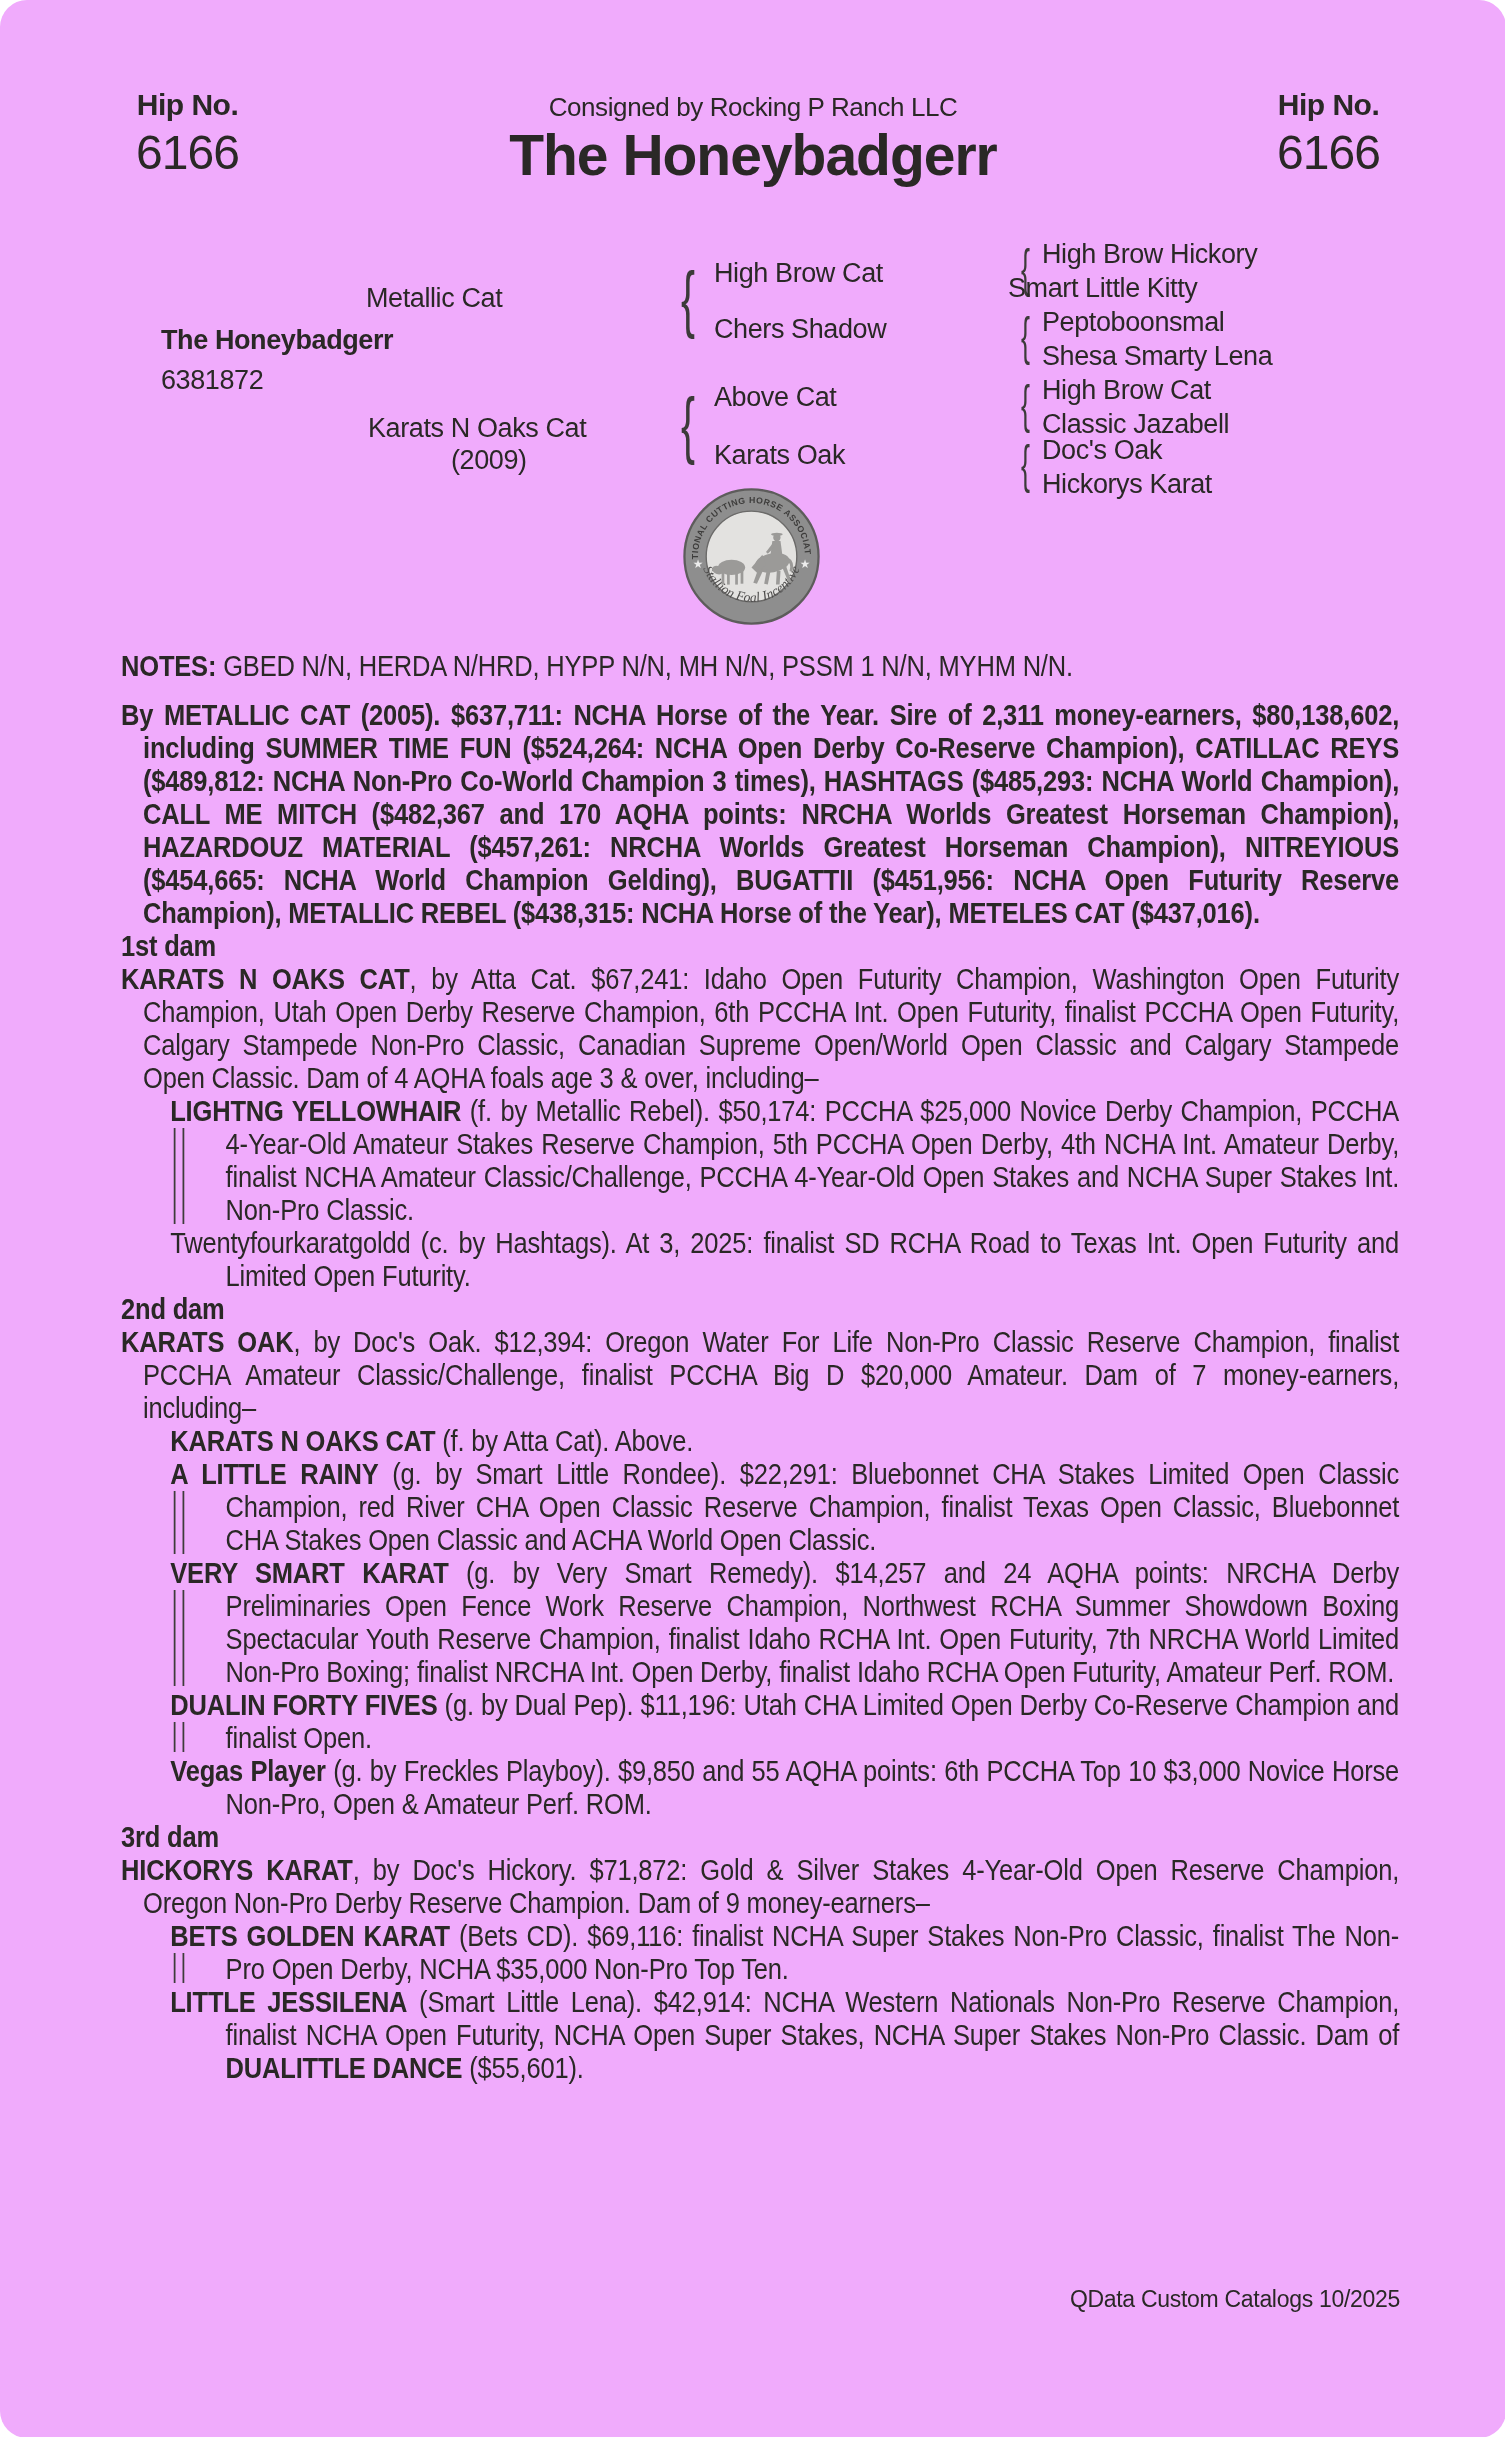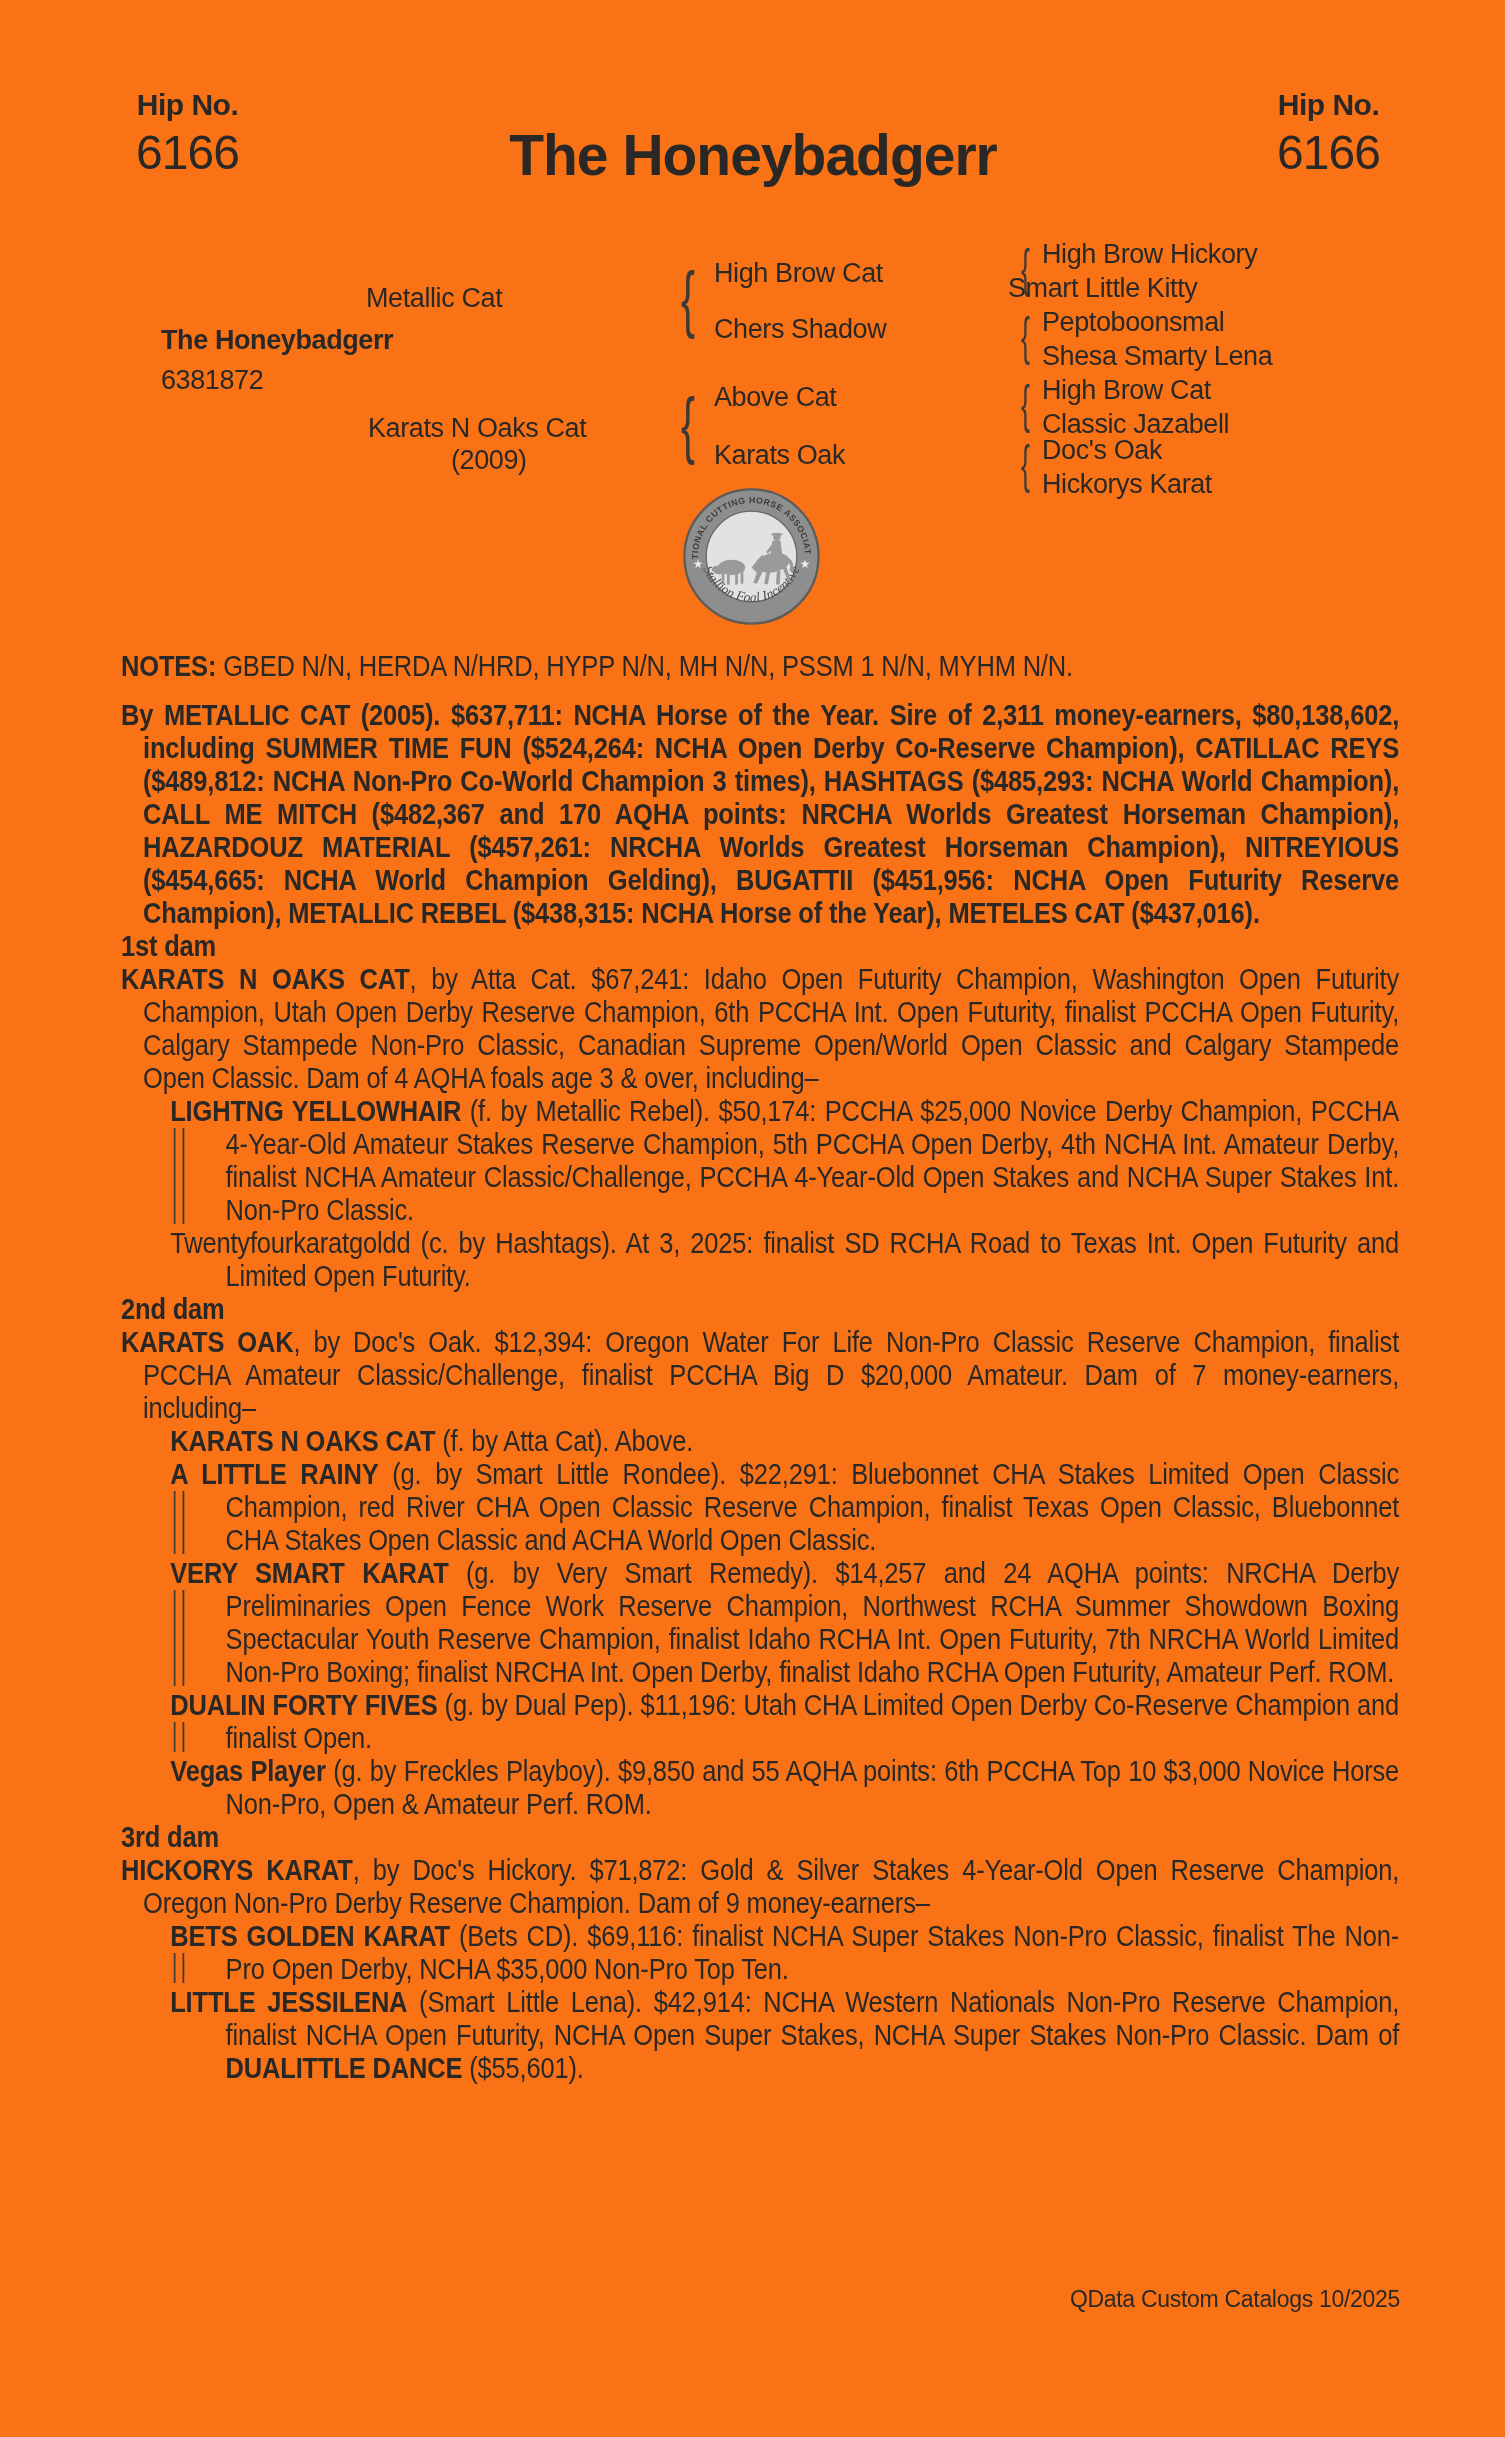--- a/index.html
+++ b/index.html
@@ -1,23 +1,24 @@
 <!DOCTYPE html>
 <html><head>
 <meta charset="utf-8">
 <style>
   html,body{margin:0;padding:0;background:#ffffff;}
   .page{
     position:relative;
     width:1506px;
     height:2438px;
-    background:#f97316;
+    background:#f0abfc;
     font-family:"Liberation Sans","DejaVu Sans",sans-serif;
     color:#2a2826;
     overflow:hidden;
+    border-radius:27px;
   }
   
   .hip-block{position:absolute;top:88px;width:153px;text-align:center;}
   .hip-block.left{left:111px;}
   .hip-block.right{right:101px;}
   .hip-label{font-size:30px;font-weight:bold;letter-spacing:-0.5px;}
   .hip-number{font-size:48px;font-weight:normal;margin-top:3px;letter-spacing:-1px;}
   .consignor{position:absolute;top:92px;left:0;width:100%;text-align:center;font-size:26px;letter-spacing:-0.4px;}
   .horse-title{position:absolute;top:122px;left:0;width:100%;text-align:center;font-size:57px;font-weight:bold;letter-spacing:-1px;}
   .foal-info{position:absolute;top:203px;left:0;width:100%;text-align:center;font-size:33px;letter-spacing:-0.5px;}
@@ -57,20 +58,21 @@
 <div class="page">
 
   <div class="hip-block left">
     <div class="hip-label">Hip No.</div>
     <div class="hip-number">6166</div>
   </div>
   <div class="hip-block right">
     <div class="hip-label">Hip No.</div>
     <div class="hip-number">6166</div>
   </div>
+  <div class="consignor">Consigned by Rocking P Ranch LLC</div>
   <div class="horse-title">The Honeybadgerr</div>
 
   <div>
     <span class="ped bold" style="left:161px;top:325px;">The Honeybadgerr</span>
     <span class="ped" style="left:161px;top:365px;">6381872</span>
 
     <span class="ped" style="left:366px;top:283px;">Metallic Cat</span>
     <span class="ped" style="left:368px;top:413px;">Karats N Oaks Cat</span>
     <span class="ped" style="left:451px;top:445px;">(2009)</span>
 

